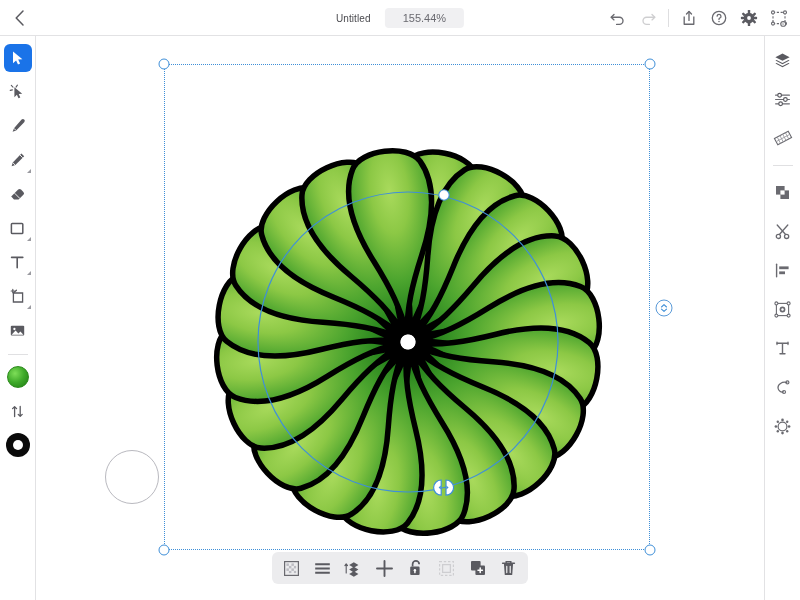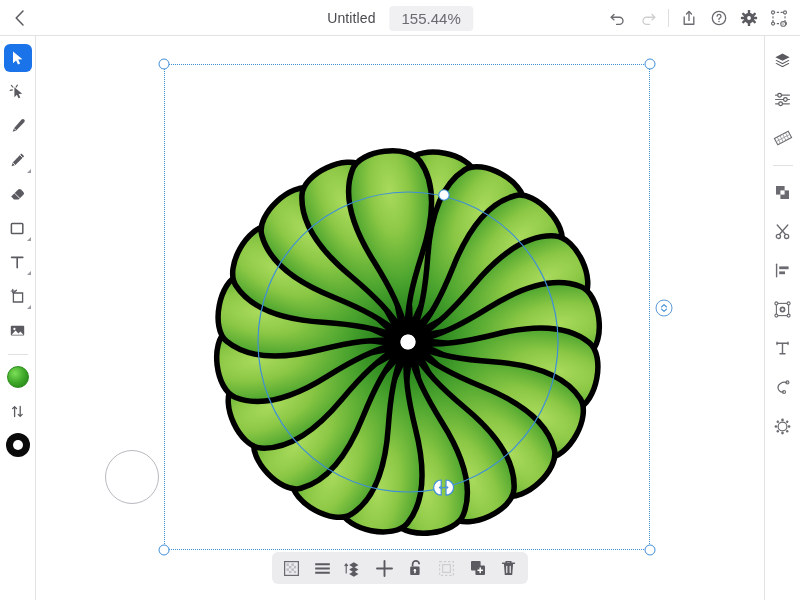--- a/index.html
+++ b/index.html
@@ -30,29 +30,29 @@
     cursor: pointer;
   }
   .back-btn svg { display: block; }
   .title-group {
     position: absolute; left: 50%; top: 0;
     transform: translateX(-50%);
     height: 36px;
     display: flex; align-items: center; gap: 14px;
   }
   .doc-title {
-    font-size: 14px; color: #4a4a4f;
+    font-size: 10px; color: #4a4a4f;
     letter-spacing: .1px;
     white-space: nowrap;
   }
   .zoom-pill {
     background: #f0f0f2;
     border-radius: 4px;
-    padding: 4px 12px;
-    font-size: 15px; color: #6a6a70;
+    padding: 4px 18px;
+    font-size: 11px; color: #6a6a70;
     cursor: pointer;
     white-space: nowrap;
   }
   .top-right {
     position: absolute; right: 6px; top: 0;
     height: 36px;
     display: flex; align-items: center;
   }
   .tb-icon {
     width: 30px; height: 36px;

